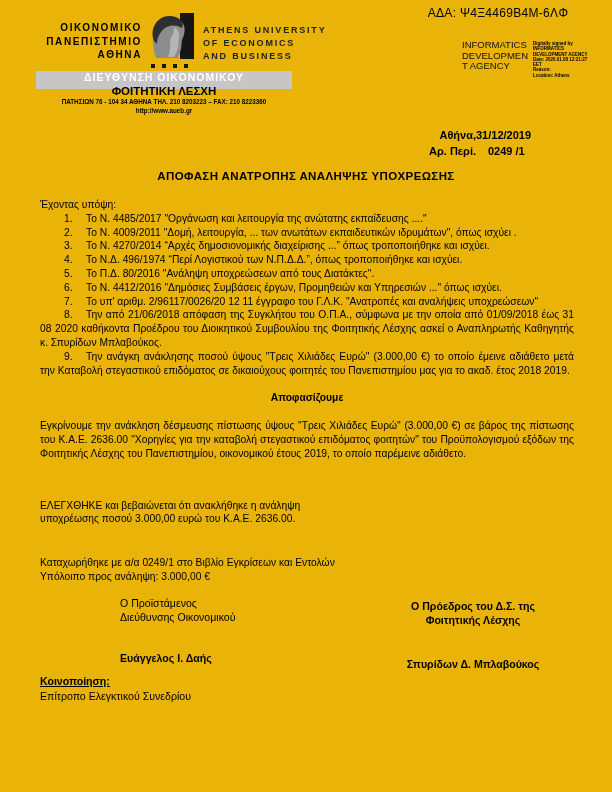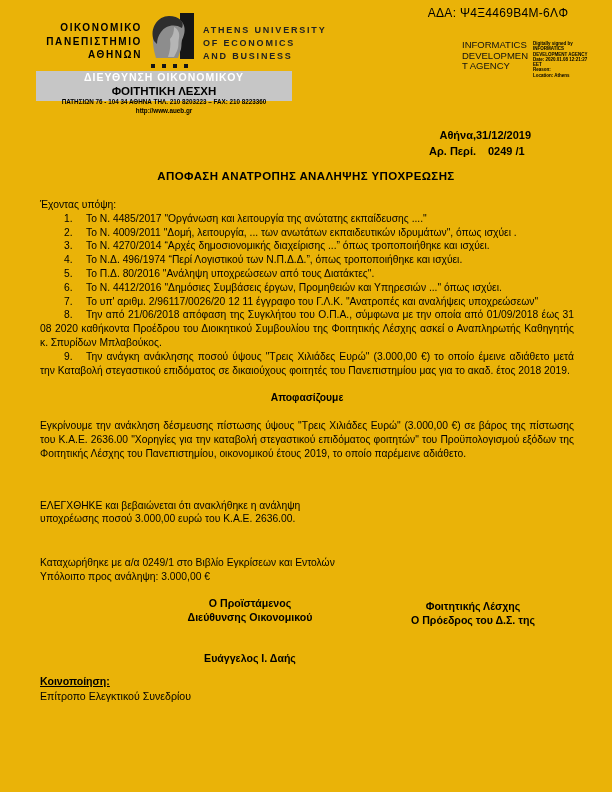--- a/index.html
+++ b/index.html
@@ -15,21 +15,21 @@
   .logo{position:absolute;left:146px;top:13px;width:50px;height:56px;}
   .uni-en{position:absolute;left:203px;top:24px;font-size:9px;line-height:13px;
           letter-spacing:1.8px;color:#222;font-weight:bold;}
 
   
   .ida{position:absolute;left:462px;top:40px;width:70px;font-size:9.5px;line-height:10.5px;color:#111;}
   .sig-details{position:absolute;left:533px;top:41px;width:78px;font-size:4.5px;line-height:5.3px;
                color:#000;font-weight:bold;}
 
   
-  .dept-bar{position:absolute;left:36px;top:71px;width:256px;height:30px;background:#c6c6c6;
+  .dept-bar{position:absolute;left:36px;top:71px;width:256px;height:18px;background:#c6c6c6;
             color:#fff;font-weight:bold;text-align:center;font-size:10.5px;line-height:13px;letter-spacing:1px;}
   .unit{position:absolute;left:36px;top:85px;width:256px;text-align:center;font-weight:bold;font-size:11.5px;}
   .address{position:absolute;left:36px;top:98px;width:256px;text-align:center;font-weight:bold;font-size:6.3px;}
   .url{position:absolute;left:36px;top:107px;width:256px;text-align:center;font-weight:bold;font-size:6.3px;}
 
   
   .meta{position:absolute;left:404px;top:127px;font-size:11px;font-weight:bold;line-height:16px;}
   .meta-row{display:flex;}
   .meta-label{width:72px;text-align:right;}
   .meta-row.second .meta-value{padding-left:12px;}
@@ -41,25 +41,25 @@
   .preamble{margin:0;}
   .li{margin:0;text-align:justify;text-indent:24px;}
   .num{display:inline-block;width:22px;text-indent:0;}
   .decision-heading{text-align:center;font-weight:bold;margin:14px 0;}
   .decision{text-align:justify;margin:0;}
   .verify{margin:38px 0 0 0;}
   .registration{margin:30px 0 0 0;}
   .balance{margin:0;}
 
   
-  .sig-title-left{position:absolute;left:120px;top:597px;width:260px;text-align:center;
-                  font-weight:bold;font-size:10.6px;line-height:13.8px;}
+  .sig-title-left{position:absolute;left:120px;top:597px;width:260px;text-align:left;
+                  font-weight:normal;font-size:10.6px;line-height:13.8px;}
   .sig-title-right{position:absolute;left:368px;top:600px;width:210px;text-align:center;
                    font-weight:bold;font-size:10.6px;line-height:13.8px;}
-  .sig-name-left{position:absolute;left:120px;top:652px;width:260px;text-align:center;
+  .sig-name-left{position:absolute;left:120px;top:652px;width:260px;text-align:left;
                  font-weight:bold;font-size:10.6px;}
   .sig-name-right{position:absolute;left:368px;top:658px;width:210px;text-align:center;
                   font-weight:bold;font-size:10.6px;}
 
   
   .distribution{position:absolute;left:40px;top:674px;font-size:10.6px;line-height:14.5px;}
   .dist-heading{font-weight:bold;text-decoration:underline;}
 </style>
 </head>
 <body>
@@ -67,21 +67,21 @@
 <div class="page">
 
   <div class="ada">
     <span>ΑΔΑ:</span>
     <span>Ψ4Ξ4469Β4Μ-6ΛΦ</span>
   </div>
 
   <div class="uni-gr">
     <div>ΟΙΚΟΝΟΜΙΚΟ</div>
     <div>ΠΑΝΕΠΙΣΤΗΜΙΟ</div>
-    <div>ΑΘΗΝΩΝ</div>
+    <div>ΑΘΗΝΑ</div>
   </div>
 
   <div class="logo">
     <svg width="50" height="56" viewBox="0 0 50 56">
       <rect x="34" y="0" width="14" height="46" fill="#161616"></rect>
       <path d="M10,45 C6,32 5,18 12,10 C18,2 31,2 36,9 C40,14 39,21 36,27 C35,31 36,35 34,39 L32,45 Z" fill="#8d8d8d"></path>
       <path d="M8,28 C3,15 12,3 23,3 C33,3 39,9 36,15 C28,10 19,13 15,19 C12,23 11,27 11,31 Z" fill="#2e2e2e"></path>
       <path d="M28,14 C32,16 34,20 33,25 C32,30 33,34 31,38 L28,44 L22,44 C24,38 25,32 24,26 C27,23 28,19 28,14 Z" fill="#b5b5b5"></path>
       <g fill="#161616">
         <rect x="5" y="51" width="4" height="4"></rect>
@@ -174,23 +174,24 @@
       <div>Καταχωρήθηκε με α/α 0249/1 στο Βιβλίο Εγκρίσεων και Εντολών</div>
       <div class="balance">Υπόλοιπο προς ανάληψη: 3.000,00 €</div>
     </div>
   </div>
 
   <div class="sig-title-left">
     <div>Ο Προϊστάμενος</div>
     <div>Διεύθυνσης Οικονομικού</div>
   </div>
   <div class="sig-title-right">
+    <div>Ο Πρόεδρος του Δ.Σ. της</div>
     <div>Φοιτητικής Λέσχης</div>
-    <div>Ο Πρόεδρος του Δ.Σ. της</div>
   </div>
   <div class="sig-name-left">Ευάγγελος Ι. Δαής</div>
+  <div class="sig-name-right">Σπυρίδων Δ. Μπλαβούκος</div>
 
   <div class="distribution">
     <div class="dist-heading">Κοινοποίηση:</div>
     <div>Επίτροπο Ελεγκτικού Συνεδρίου</div>
   </div>
 
 </div>
 
 </body></html>

